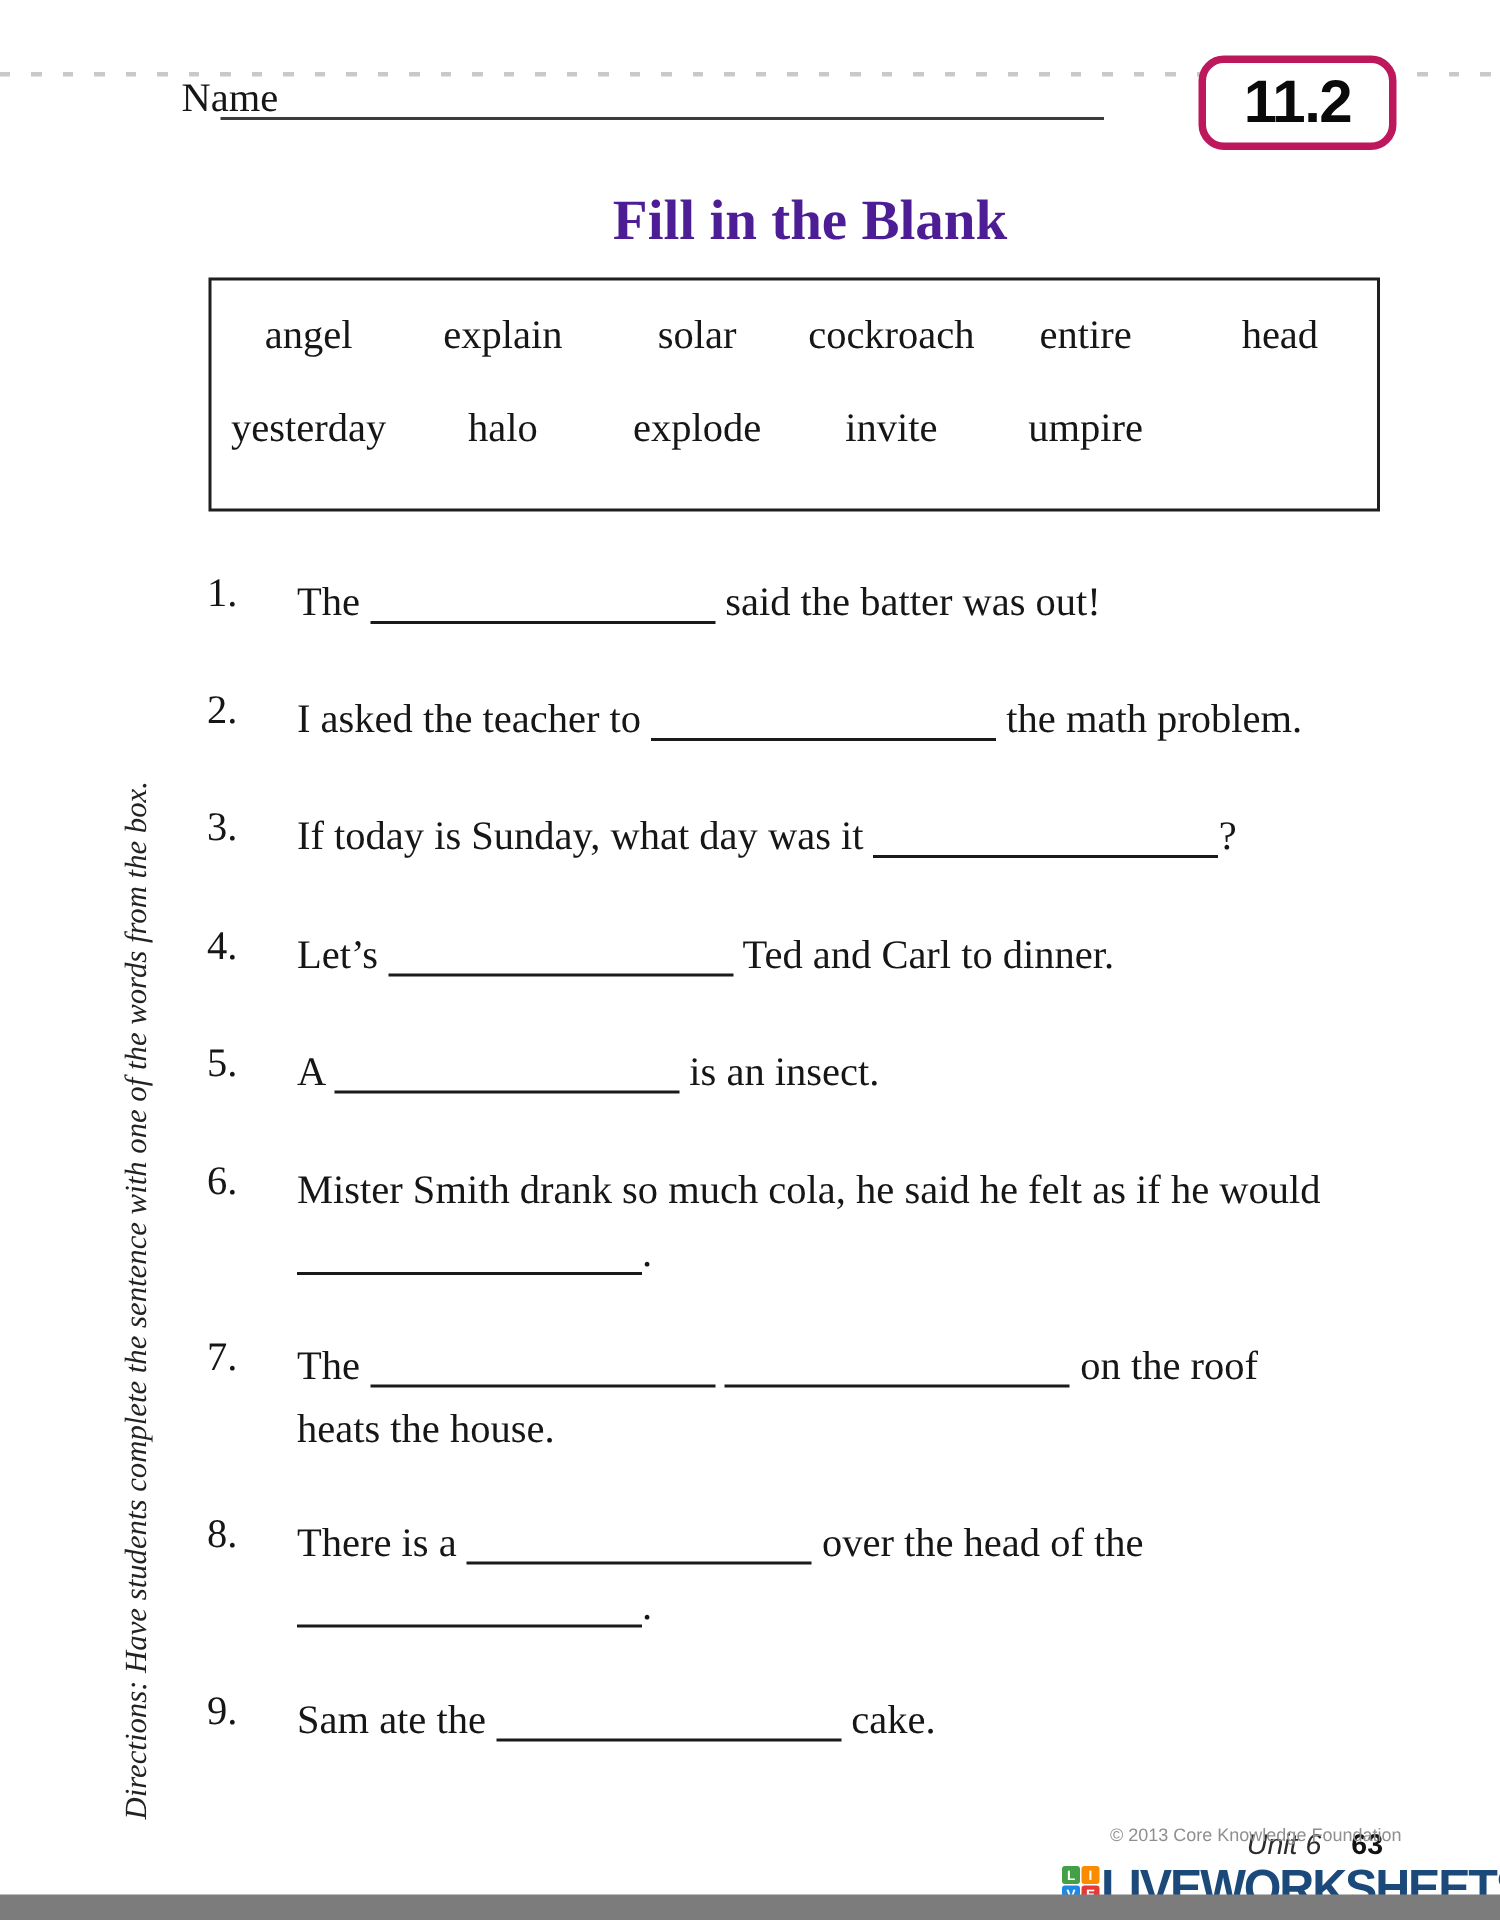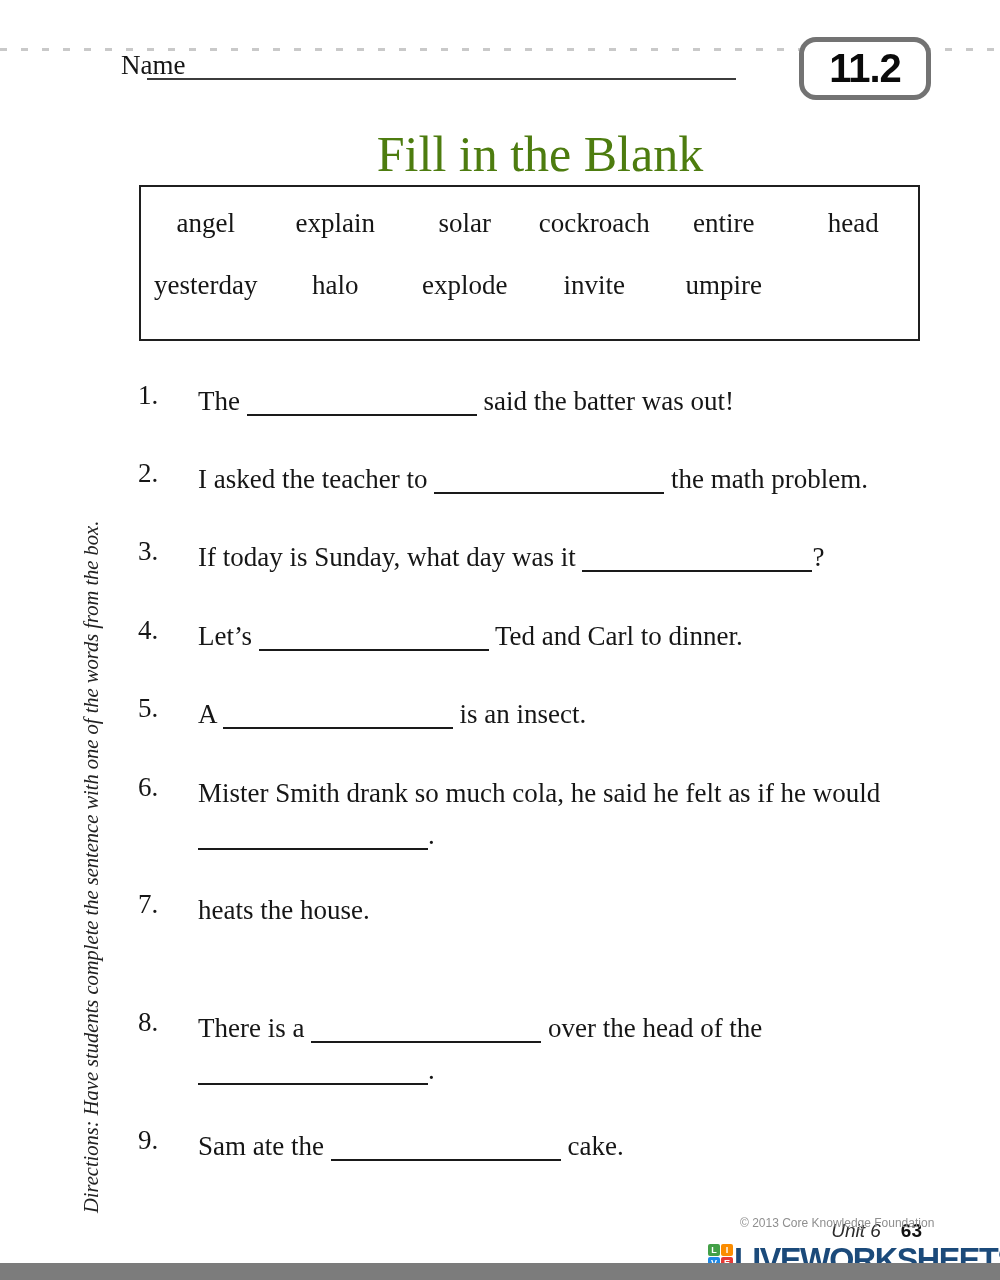--- a/index.html
+++ b/index.html
@@ -15,28 +15,28 @@
     background:repeating-linear-gradient(90deg,#c9c9c9 0 7px,transparent 7px 21px);
   }
   .name-row{position:absolute;left:82px;top:50px;z-index:1;}
   .name-label{font-size:27px;color:#161616;margin-left:39px;}
   .name-line{
     position:absolute;left:147px;top:56px;width:589px;height:22px;
     border-bottom:2px solid #3c3c3c;z-index:1;
   }
   .lesson-badge{
     position:absolute;left:799px;top:37px;width:122px;height:53px;z-index:2;
-    background:#ffffff;border:5px solid #737373;border-radius:17px;
+    background:#ffffff;border:5px solid #be185d;border-radius:17px;
     display:flex;align-items:center;justify-content:center;
     font-family:"Liberation Sans", sans-serif;font-weight:bold;font-size:40px;
     letter-spacing:-1px;color:#0a0a0a;
   }
   .title{
     position:absolute;left:80px;top:125px;width:920px;text-align:center;
-    font-size:50px;font-weight:normal;color:#4d7c0f;letter-spacing:0px;
+    font-size:38px;font-weight:bold;color:#4c1d95;letter-spacing:0px;
   }
   .word-box{
     position:absolute;left:139px;top:185px;width:781px;height:156px;
     border:2px solid #1f1f1f;background:#ffffff;box-sizing:border-box;
     padding-top:5px;
   }
   .wb-row{display:grid;grid-template-columns:repeat(6,1fr);height:62px;align-items:center;}
   .wb-row .word{text-align:center;font-size:27px;color:#161616;}
   #sentences{position:absolute;left:0;top:0;width:1000px;height:1280px;}
   .sentence{position:absolute;left:138px;display:flex;font-size:27px;color:#161616;}
@@ -146,20 +146,21 @@
     <div class="sentence" style="top: 772px;">
       <span class="num">6.</span>
       <div class="body">
         <div class="line"><span>Mister Smith drank so much cola, he said he felt as if he would</span></div>
         <div class="line"><span class="blank"></span><span>.</span></div>
       </div>
     </div>
     <div class="sentence" style="top: 889px;">
       <span class="num">7.</span>
       <div class="body">
+        <div class="line"><span>The </span><span class="blank"></span><span> </span><span class="blank"></span><span> on the roof</span></div>
         <div class="line"><span>heats the house.</span></div>
       </div>
     </div>
     <div class="sentence" style="top: 1007px;">
       <span class="num">8.</span>
       <div class="body">
         <div class="line"><span>There is a </span><span class="blank"></span><span> over the head of the</span></div>
         <div class="line"><span class="blank"></span><span>.</span></div>
       </div>
     </div>

